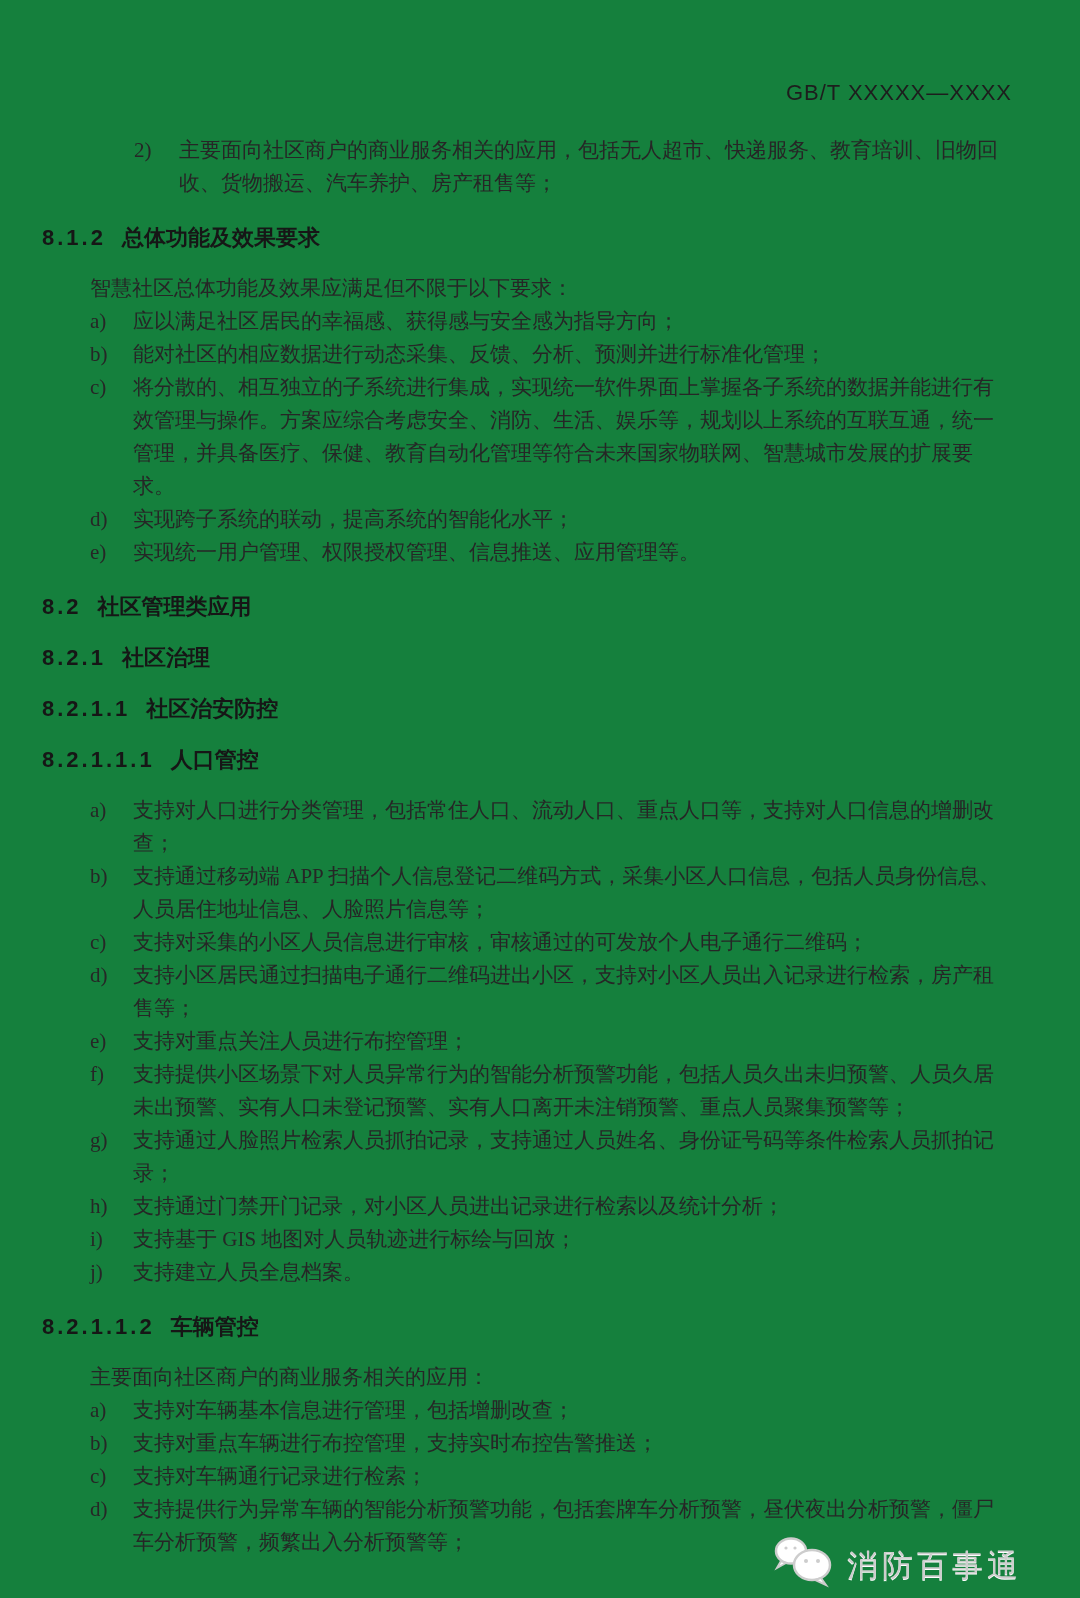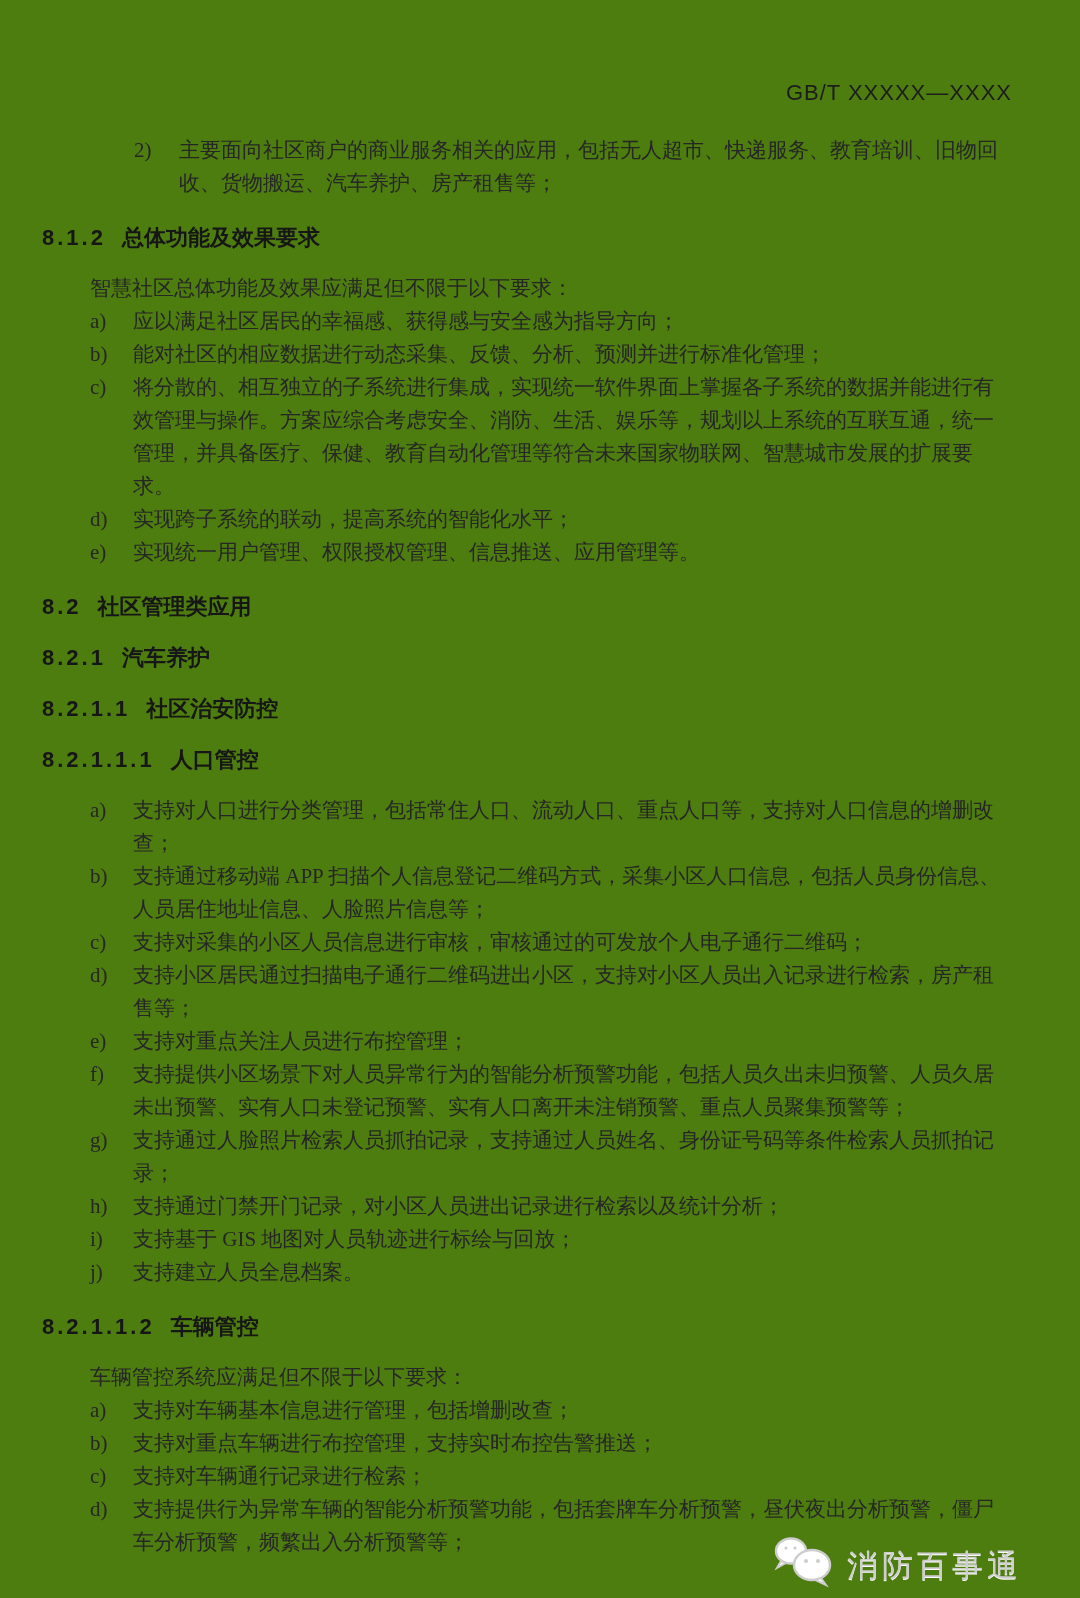--- a/index.html
+++ b/index.html
@@ -1,20 +1,20 @@
 <!DOCTYPE html>
 <html lang="zh"><head>
 <meta charset="utf-8">
 <style>
   html,body{margin:0;padding:0;background:#ffffff;}
   .page{
     position:relative;
     width:1080px;height:1598px;
     margin:0 auto;
-    background:#4d7c0f;
+    background:#15803d;
     overflow:hidden;
     box-sizing:border-box;
     padding:80px 68px 0 42px;
     color:#262626;
     font-family:"Liberation Serif","DejaVu Serif",serif;
     font-size:21px;
     line-height:33px;
   }
   .page-header{
     text-align:right;
@@ -103,21 +103,21 @@
         <span class="marker">e)</span>
         <span class="item-text">实现统一用户管理、权限授权管理、信息推送、应用管理等。</span>
       </div>
     </div>
 
   <div class="heading">
     <span class="h-num">8.2</span><span class="h-title">社区管理类应用</span>
   </div>
 
   <div class="heading">
-    <span class="h-num">8.2.1</span><span class="h-title">汽车养护</span>
+    <span class="h-num">8.2.1</span><span class="h-title">社区治理</span>
   </div>
 
   <div class="heading">
     <span class="h-num">8.2.1.1</span><span class="h-title">社区治安防控</span>
   </div>
 
   <div class="heading">
     <span class="h-num">8.2.1.1.1</span><span class="h-title">人口管控</span>
   </div>
 
@@ -162,21 +162,21 @@
       <div class="list-item">
         <span class="marker">j)</span>
         <span class="item-text">支持建立人员全息档案。</span>
       </div>
     </div>
 
   <div class="heading">
     <span class="h-num">8.2.1.1.2</span><span class="h-title">车辆管控</span>
   </div>
 
-  <p class="para">车辆管控系统应满足但不限于以下要求：</p>
+  <p class="para">主要面向社区商户的商业服务相关的应用：</p>
 
   <div class="item-list">
       <div class="list-item">
         <span class="marker">a)</span>
         <span class="item-text">支持对车辆基本信息进行管理，包括增删改查；</span>
       </div>
       <div class="list-item">
         <span class="marker">b)</span>
         <span class="item-text">支持对重点车辆进行布控管理，支持实时布控告警推送；</span>
       </div>

